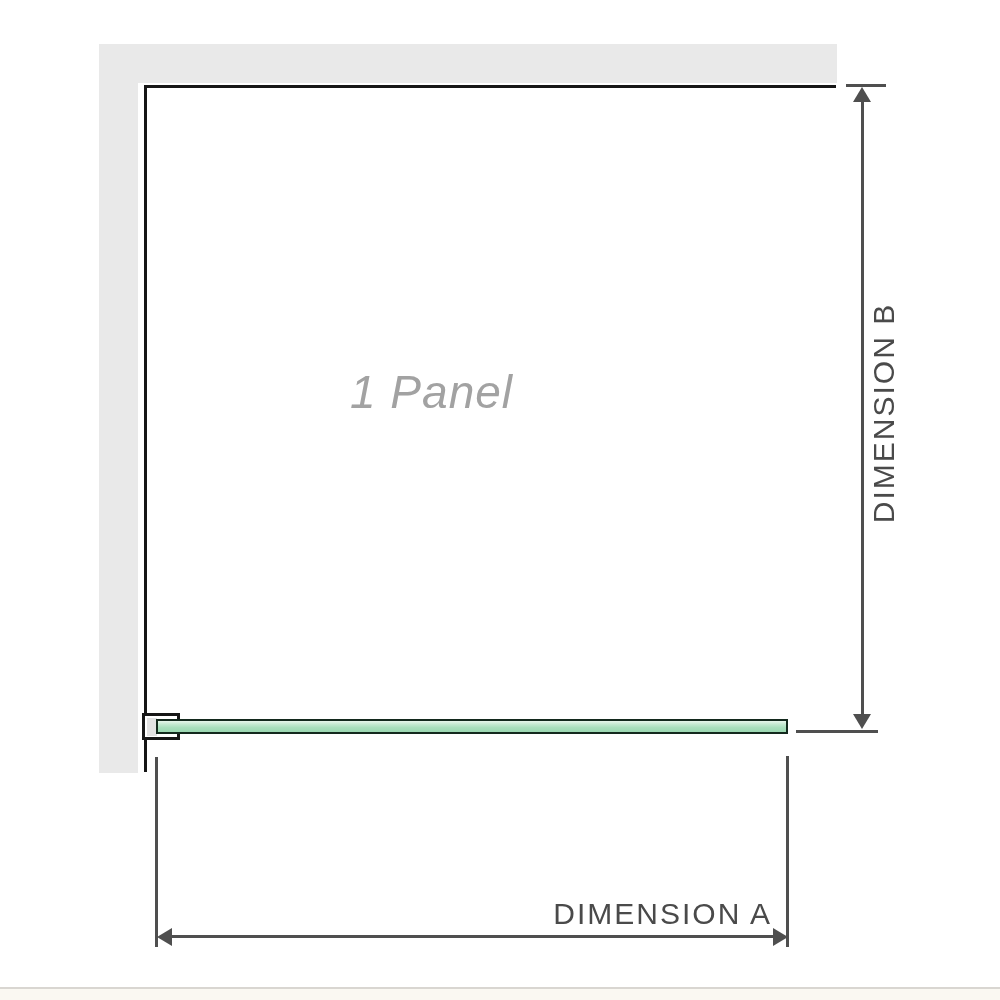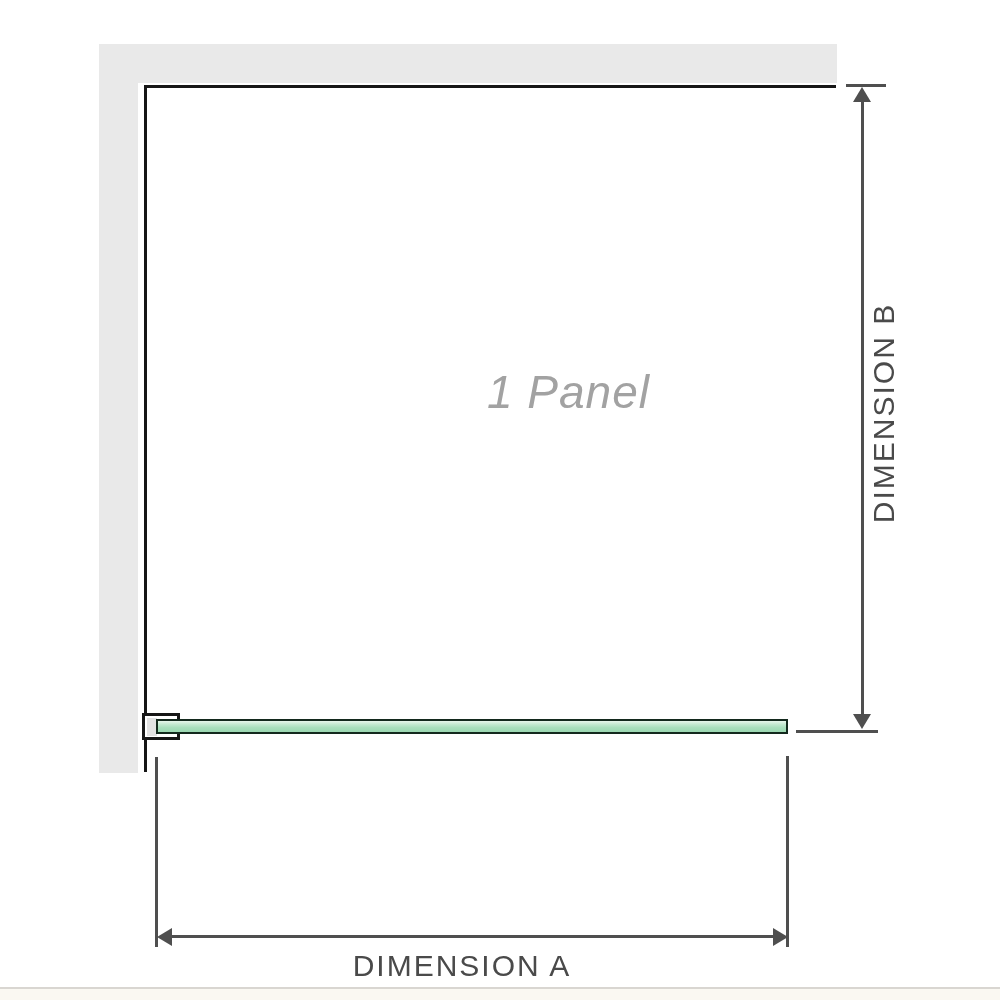--- a/index.html
+++ b/index.html
@@ -69,28 +69,28 @@
   .arrow-right{left:773px;top:928px;
     border-top:9px solid transparent;border-bottom:9px solid transparent;
     border-left:15px solid var(--dimension-line,#4f4f4f);}
 
   
   .dim-label{
     color:var(--dimension-text,#4a4a4a);
     font-size:30px;font-weight:300;letter-spacing:2px;
     text-align:center;white-space:nowrap;
   }
-  .dima-label{left:152px;top:948px;width:620px;height:36px;line-height:36px;}
+  .dima-label{left:152px;top:896px;width:620px;height:36px;line-height:36px;text-align:right;}
   .dimb-label{
     left:684px;top:397px;width:400px;height:32px;line-height:32px;
     transform:rotate(-90deg);transform-origin:center center;
   }
   .panel-label{
     left:350px;top:362px;width:300px;height:60px;line-height:60px;
-    text-align:right;font-style:italic;font-weight:400;
+    text-align:left;font-style:italic;font-weight:400;
     font-size:46px;letter-spacing:1px;
     color:var(--panel-text,#a2a2a2);white-space:nowrap;
   }
 
   
   .footer-line{left:0;top:987px;width:1000px;height:2px;background:var(--footer-line,#d9d6d1);}
   .footer-bg{left:0;top:989px;width:1000px;height:11px;background:var(--footer-bg,#faf8f2);}
 </style>
 </head>
 <body>

